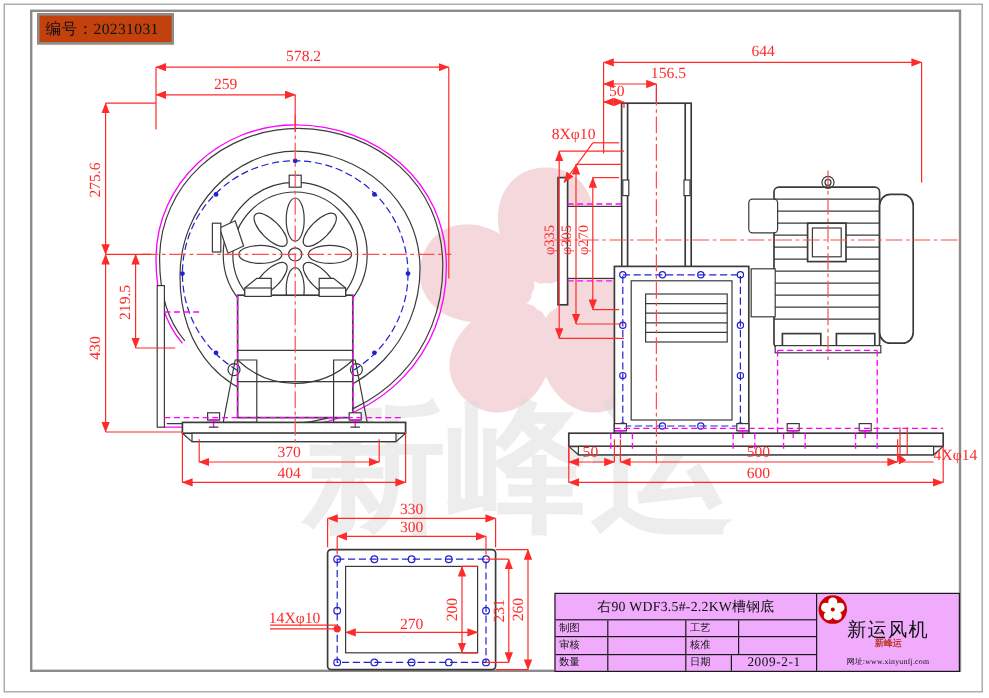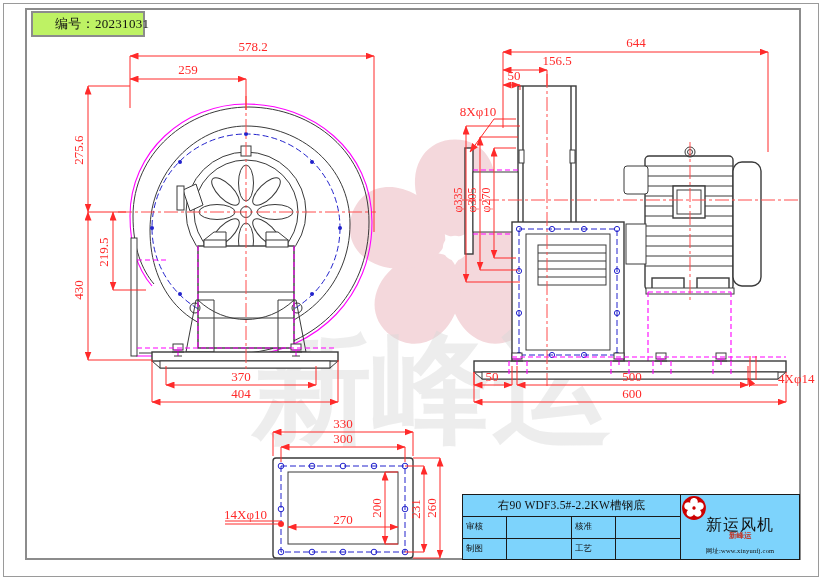--- a/index.html
+++ b/index.html
@@ -4,28 +4,28 @@
 <style>
   html,body{margin:0;padding:0;background:#ffffff;}
   body{width:824px;height:582px;overflow:hidden;
        font-family:"Liberation Serif","DejaVu Serif",serif;}
   #page{position:relative;width:824px;height:582px;background:#fff;}
   .frame-outer{position:absolute;left:3px;top:3px;width:816px;height:574px;
        border:1px solid #9a9a9a;box-sizing:border-box;}
   .frame-inner{position:absolute;left:25px;top:8px;width:776px;height:552px;
        border:2px solid #8c8c8c;box-sizing:border-box;}
   .idbox{position:absolute;left:31px;top:11px;width:114px;height:26px;
-       border:2px solid #8c8c8c;background:#bef264;box-sizing:border-box;
-       display:flex;align-items:center;padding-left:22px;z-index:40;
+       border:2px solid #8c8c8c;background:#c2410c;box-sizing:border-box;
+       display:flex;align-items:center;padding-left:5px;z-index:40;
        font-size:13px;color:#111;letter-spacing:.3px;white-space:nowrap;}
   svg{position:absolute;left:0;top:0;}
   #wm{z-index:1;}
   #draw{z-index:10;}
   .tb{position:absolute;left:462px;top:494px;width:338px;height:66px;z-index:30;
-      border:1px solid #1a1a1a;box-sizing:border-box;background:#7dd3fc;display:flex;}
+      border:1px solid #1a1a1a;box-sizing:border-box;background:#f0abfc;display:flex;}
   .tb-left{width:218px;border-right:1px solid #1a1a1a;box-sizing:border-box;
       display:flex;flex-direction:column;}
   .tb-title{height:22px;border-bottom:1px solid #1a1a1a;box-sizing:border-box;
       display:flex;align-items:center;justify-content:center;font-size:11.5px;color:#111;
       white-space:nowrap;letter-spacing:.2px;}
   .tb-rows{flex:1;display:flex;flex-direction:column;}
   .tb-row{flex:1;display:flex;border-bottom:1px solid #1a1a1a;box-sizing:border-box;}
   .tb-row:last-child{border-bottom:none;}
   .tb-c{border-right:1px solid #1a1a1a;box-sizing:border-box;display:flex;
       align-items:center;justify-content:center;font-size:8.5px;color:#111;
@@ -470,30 +470,36 @@
 
   <div class="idbox">
     <span>编号：20231031</span>
   </div>
 
   <div class="tb">
     <div class="tb-left">
       <div class="tb-title">右90 WDF3.5#-2.2KW槽钢底</div>
       <div class="tb-rows">
         <div class="tb-row">
+          <div class="tb-c lbl">制图</div>
+          <div class="tb-c val"></div>
+          <div class="tb-c lbl2">工艺</div>
+          <div class="tb-c val2"></div>
+        </div>
+        <div class="tb-row">
           <div class="tb-c lbl">审核</div>
           <div class="tb-c val"></div>
           <div class="tb-c lbl2">核准</div>
           <div class="tb-c val2"></div>
         </div>
         <div class="tb-row">
-          <div class="tb-c lbl">制图</div>
+          <div class="tb-c lbl">数量</div>
           <div class="tb-c val"></div>
-          <div class="tb-c lbl2">工艺</div>
-          <div class="tb-c val2"></div>
+          <div class="tb-c dlbl">日期</div>
+          <div class="tb-c dval">2009-2-1</div>
         </div>
       </div>
     </div>
     <div class="tb-right">
       <div class="brandrow">
         <svg class="logomark" viewBox="-70 -70 140 140">
           <circle cx="0" cy="0" r="64" fill="#cc0000"></circle>
           <g fill="#ffffff">
             <path d="M0,-54 C14,-54 23,-42 20,-26 C17,-14 9,-7 0,-5 C-9,-7 -17,-14 -20,-26 C-23,-42 -14,-54 0,-54 Z"></path>
             <path d="M0,-54 C14,-54 23,-42 20,-26 C17,-14 9,-7 0,-5 C-9,-7 -17,-14 -20,-26 C-23,-42 -14,-54 0,-54 Z" transform="rotate(72)"></path>

